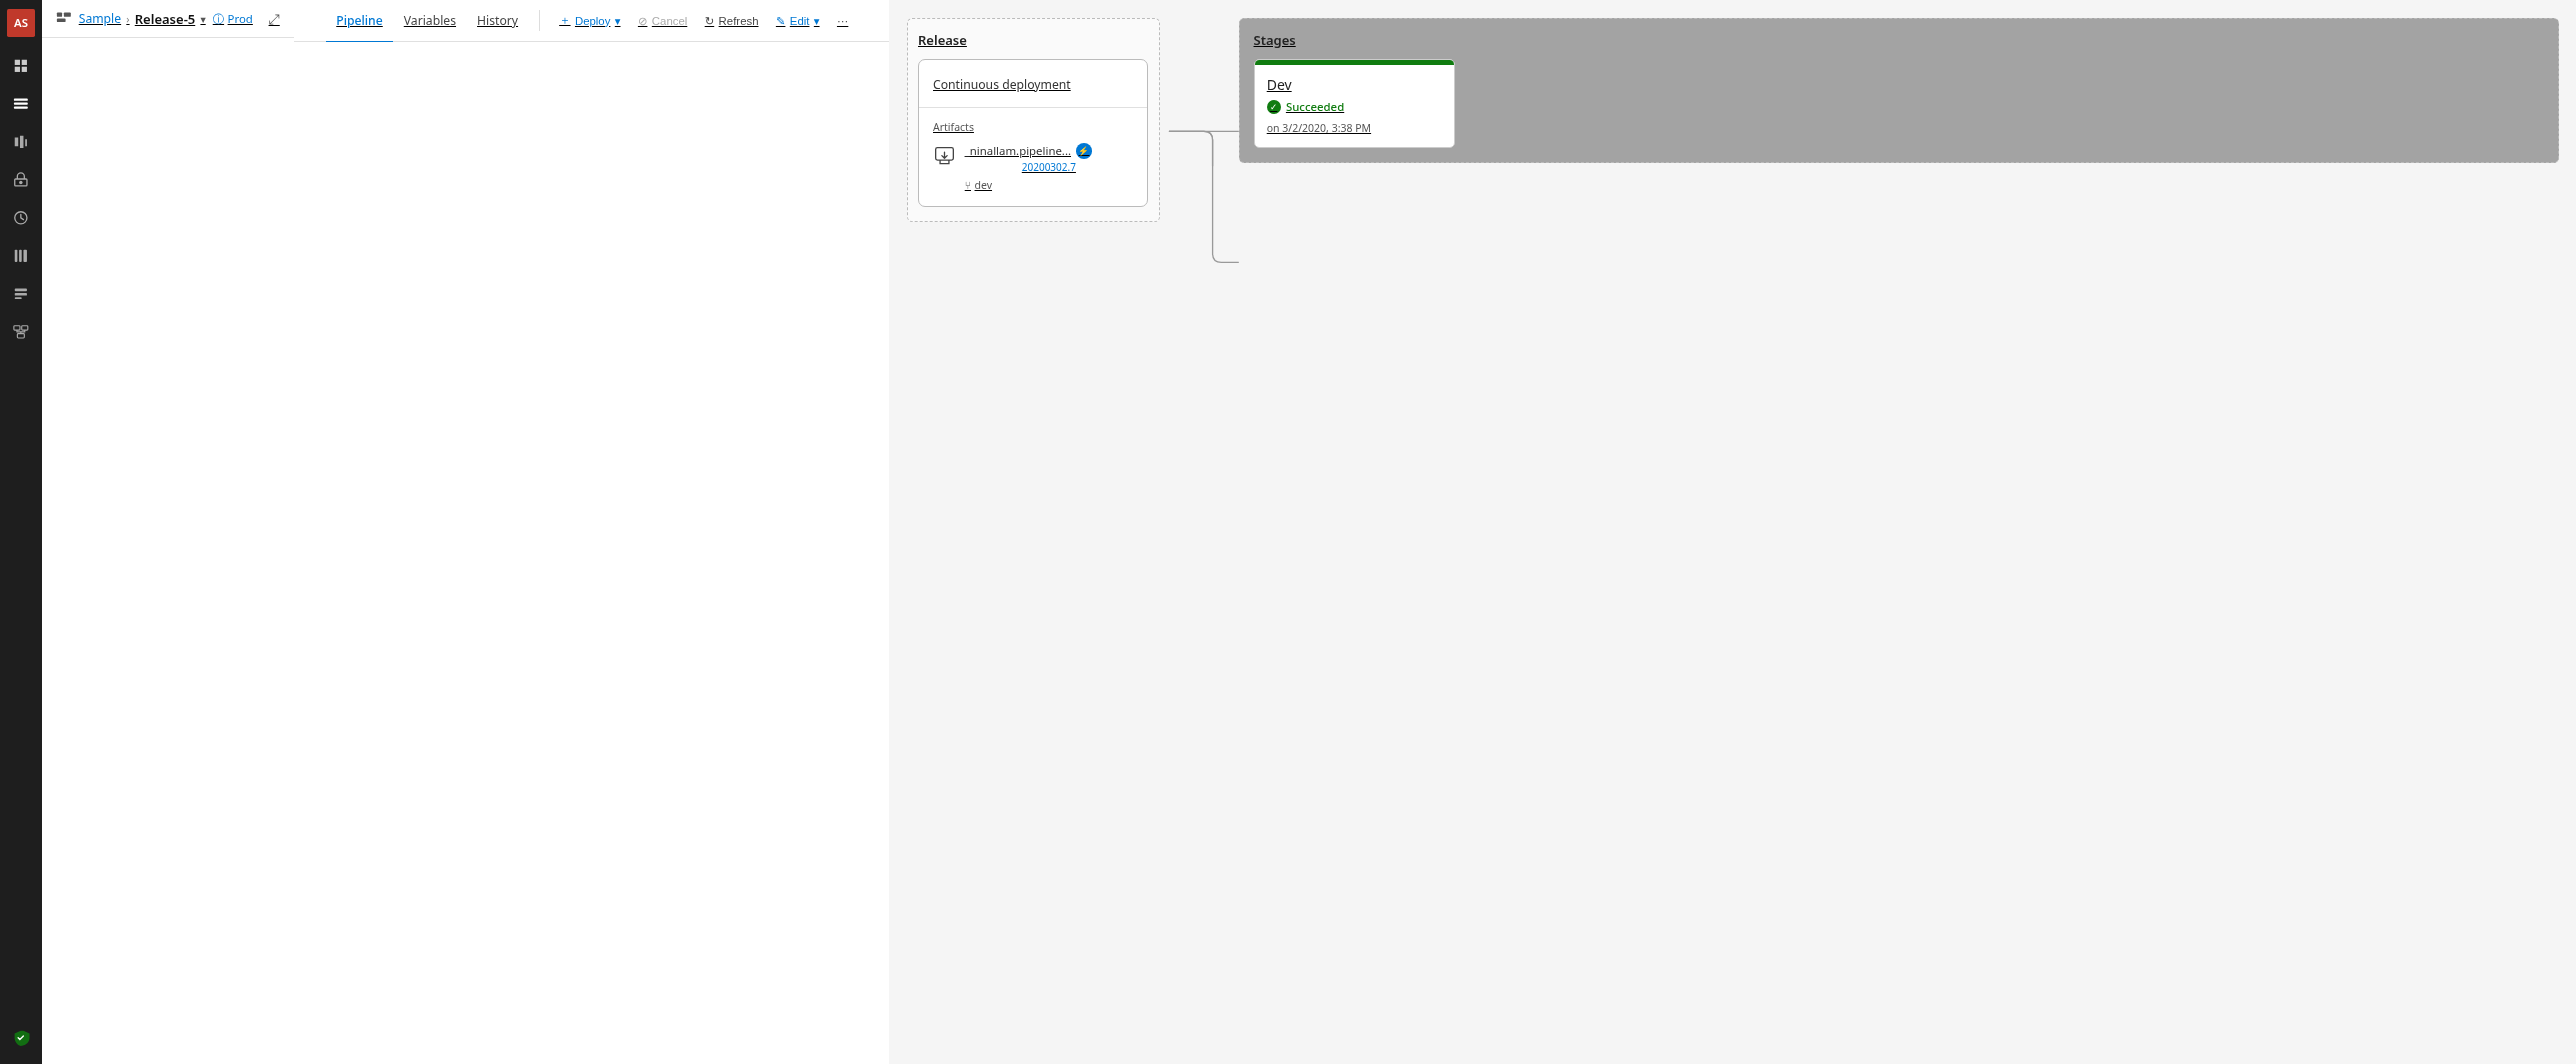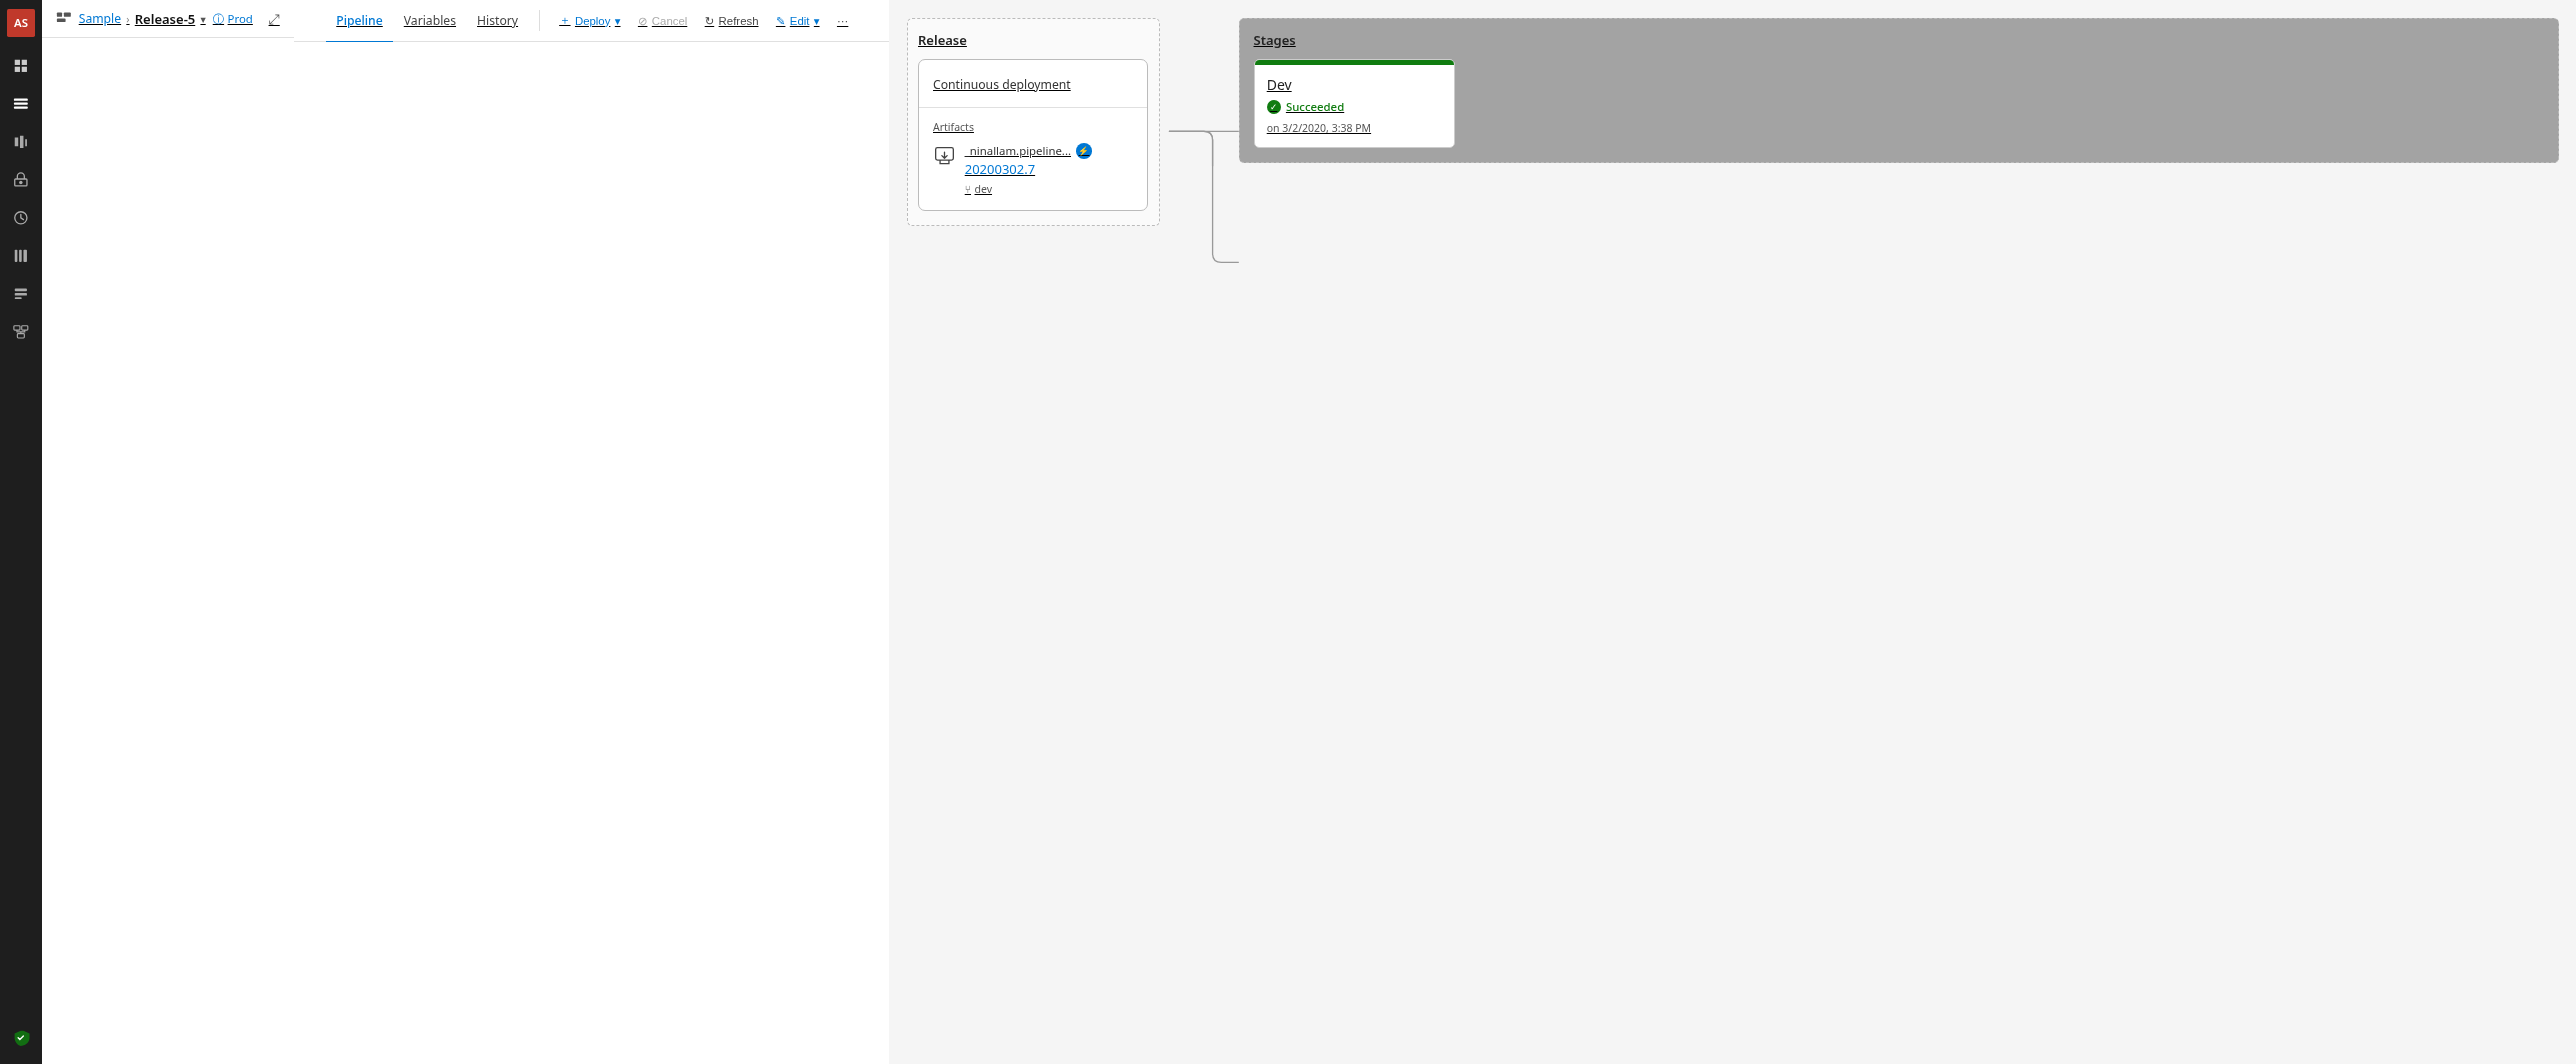--- a/index.html
+++ b/index.html
@@ -224,24 +224,25 @@
       display: inline-flex;
       align-items: center;
       justify-content: center;
       color: white;
       font-size: 8.7px;
       font-weight: 700;
       margin-left: 5.2px;
       vertical-align: middle;
     }
     .artifact-version {
-      font-size: 13px;
+      font-size: 10px;
       color: #0078d4;
       cursor: pointer;
       margin-top: 1.7px;
+      text-align: center;
     }
     .artifact-branch {
       font-size: 10.5px;
       color: #555;
       display: flex;
       align-items: center;
       gap: 3.5px;
       margin-top: 3.5px;
     }
 

